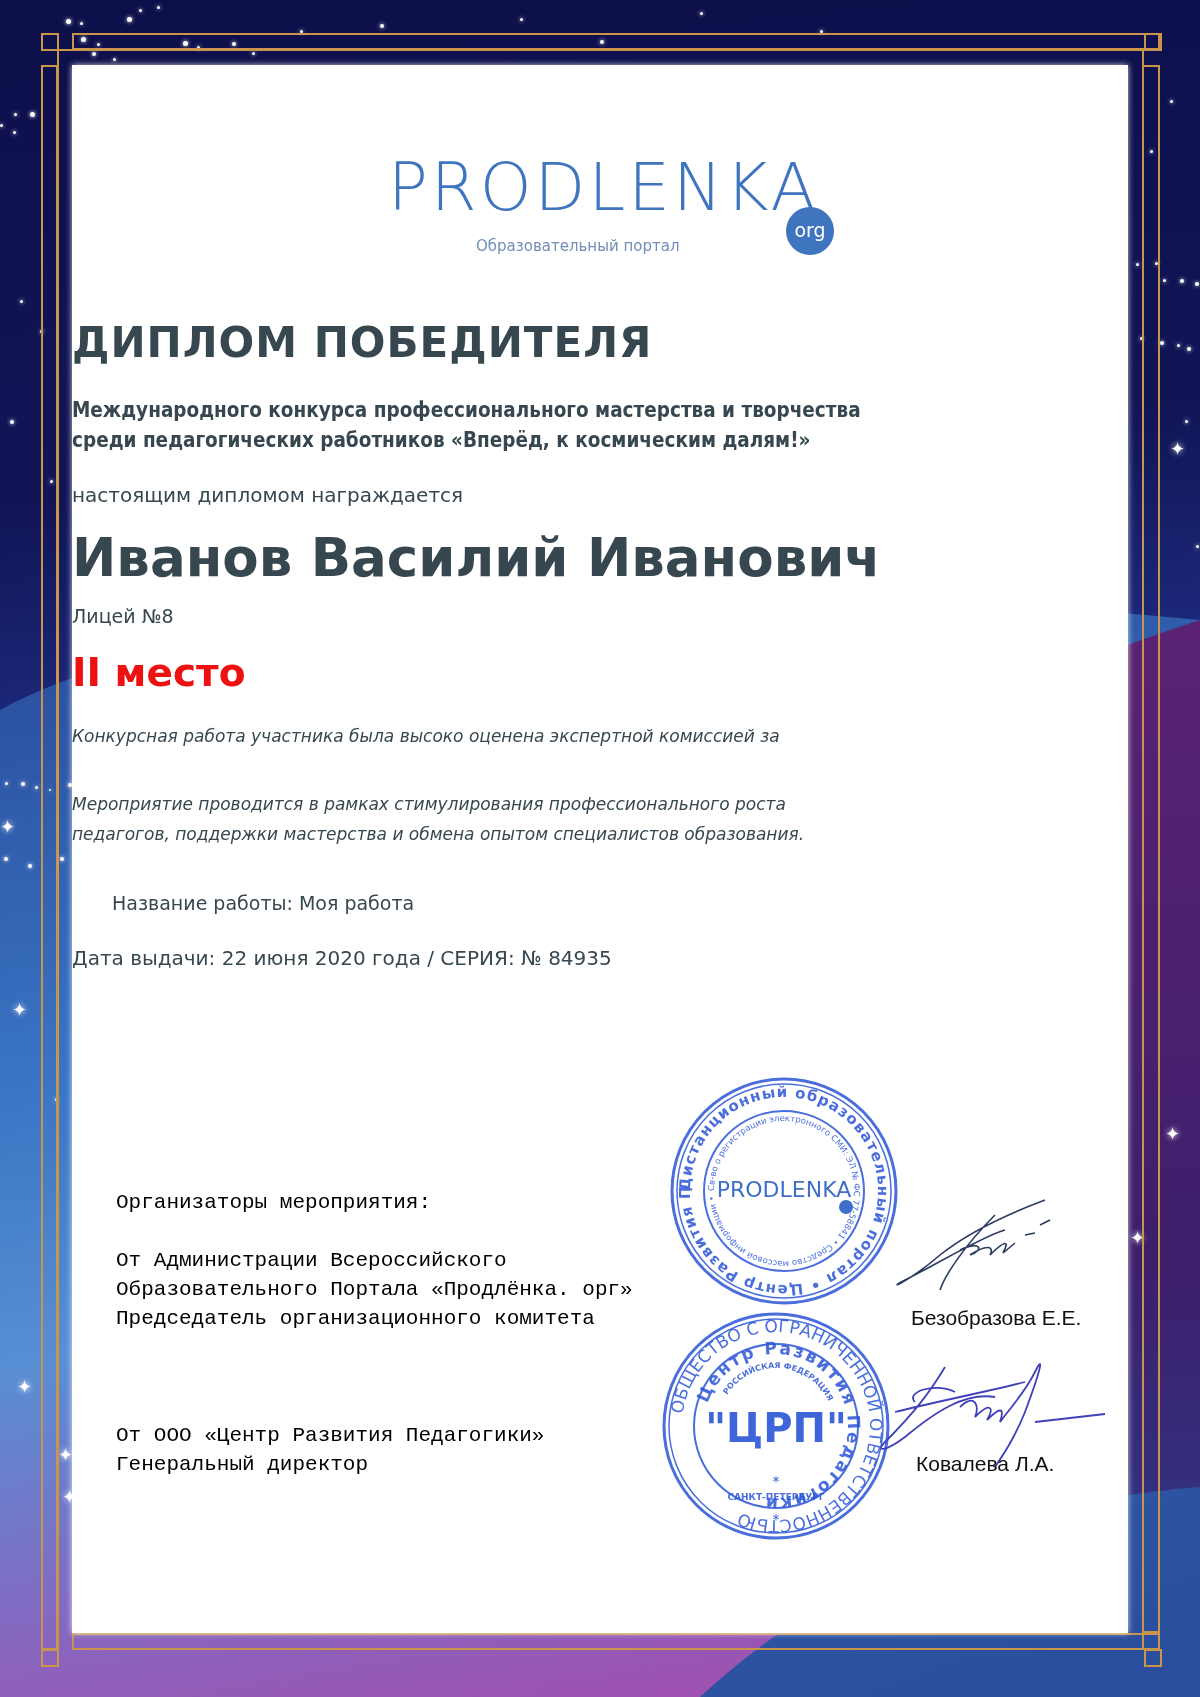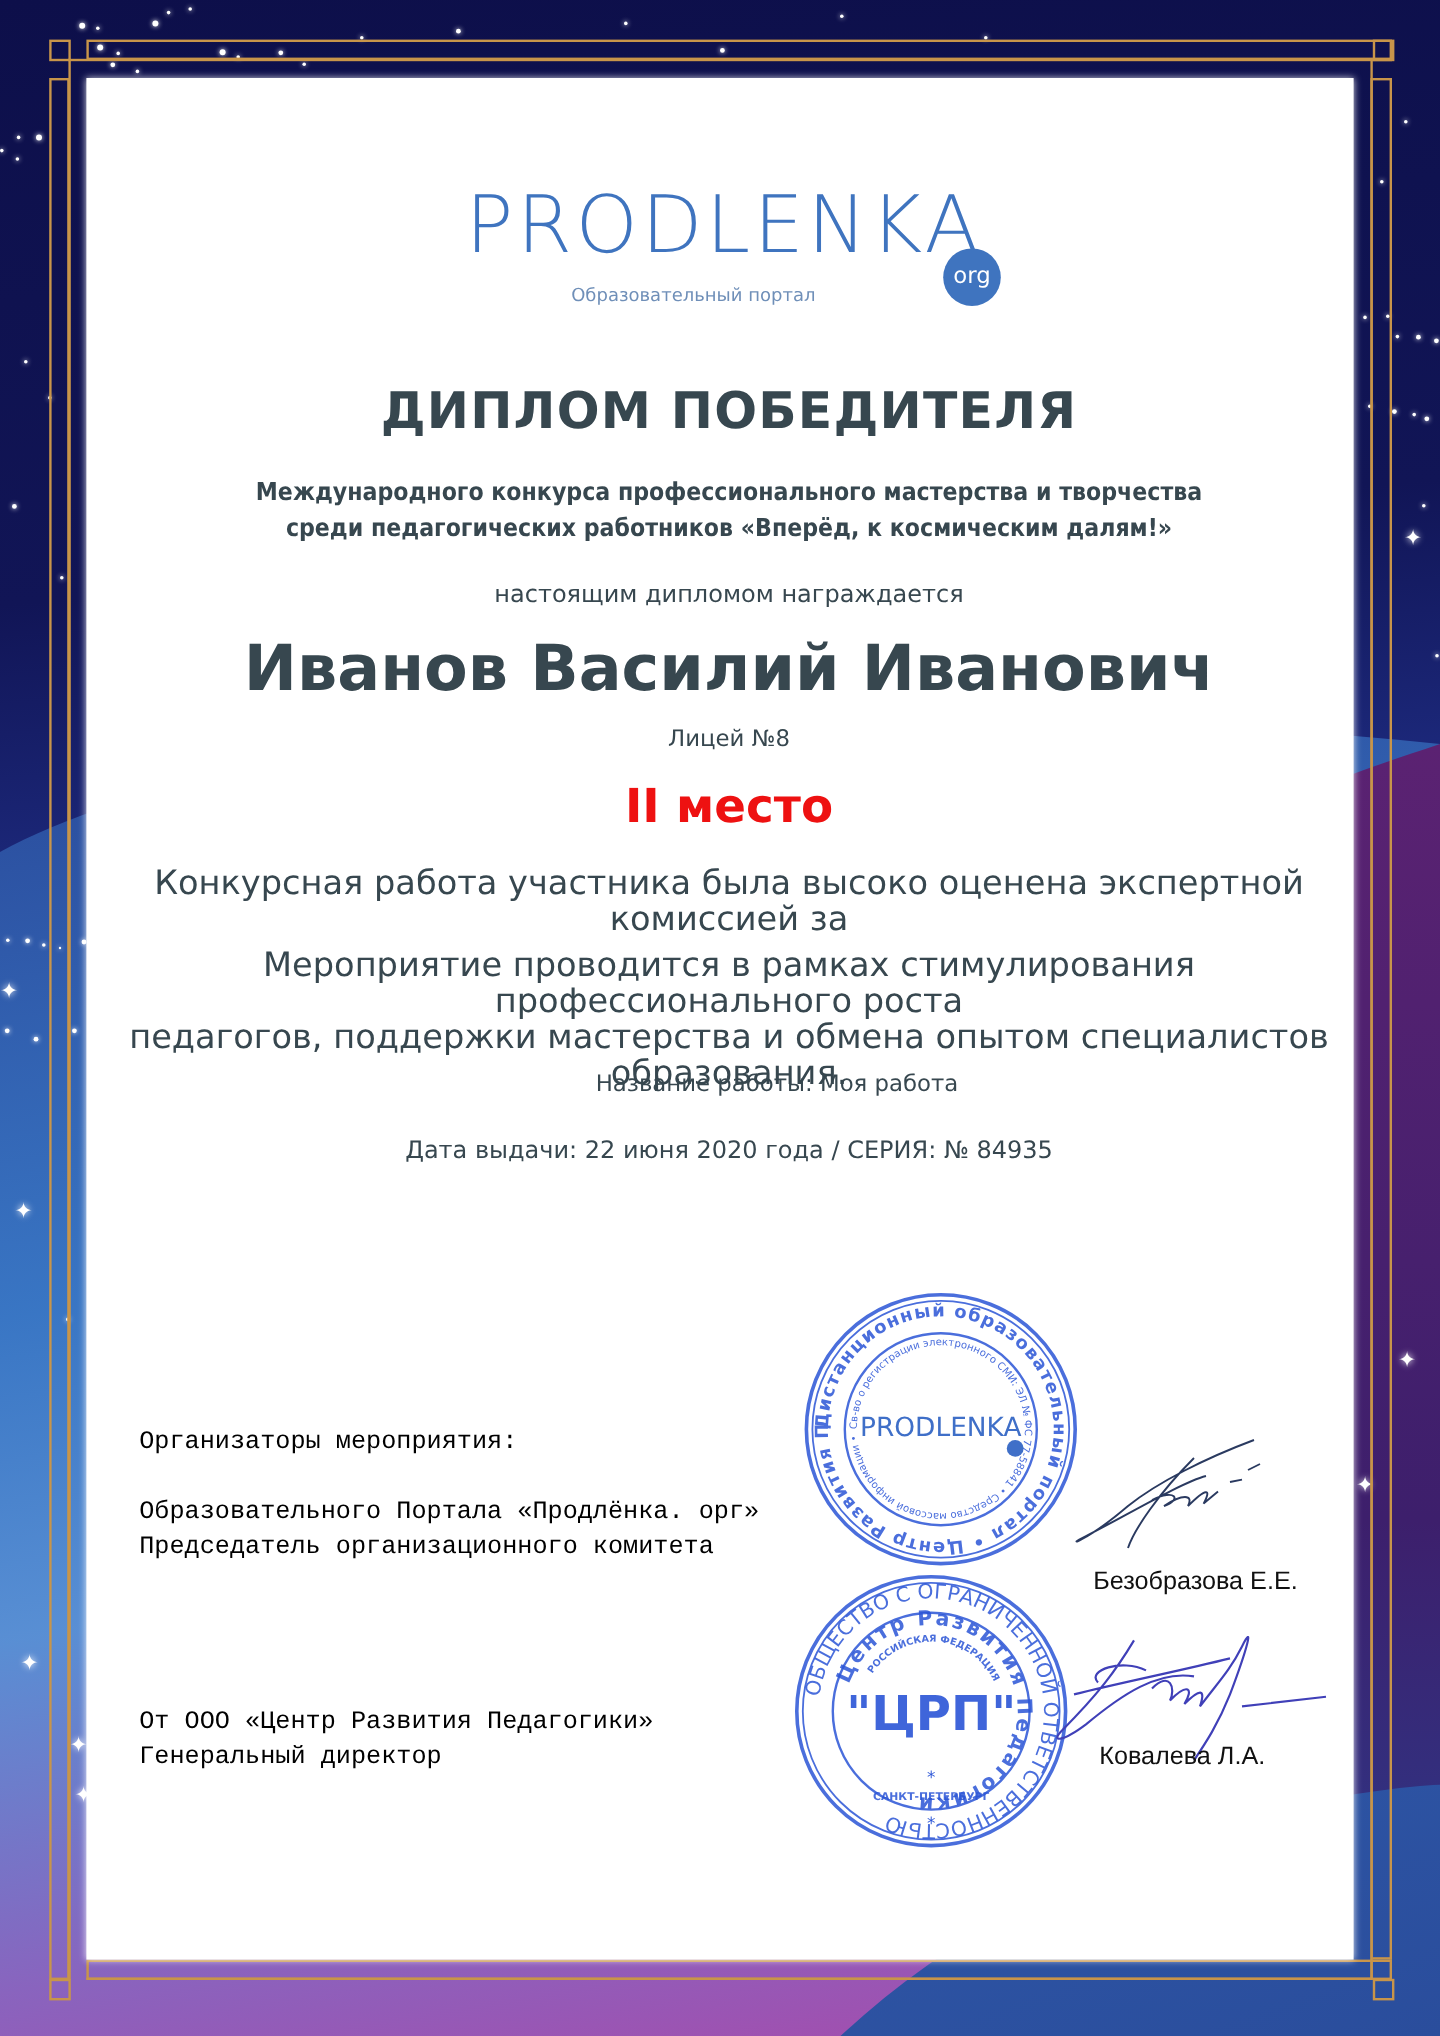--- a/index.html
+++ b/index.html
@@ -48,28 +48,28 @@
   .logo-sub {
     position: absolute; left: 88px; top: 82px;
     font-size: 15px; color: #6f8fb8;
   }
   .logo-org {
     position: absolute; left: 398px; top: 52px; width: 48px; height: 48px;
     border-radius: 50%; background: #3f74bf; color: #fff;
     font-size: 19px; text-align: center; line-height: 46px;
   }
 
-  .center { position: absolute; left: 72px; width: 1071px; text-align: center; color: #37474f; }
+  .center { position: absolute; left: 72px; width: 1071px; color: #37474f; }
   .title { top: 318px; font-size: 42px; font-weight: bold; letter-spacing: 1px; }
   .subtitle { top: 395px; font-size: 20.5px; font-weight: bold; line-height: 30px; font-family: "DejaVu Sans Condensed", "DejaVu Sans", sans-serif; }
   .awarded { top: 483px; font-size: 20px; }
   .name { top: 527px; font-size: 53px; font-weight: bold; }
   .school { top: 605px; font-size: 19px; }
   .place { top: 650px; font-size: 39px; font-weight: bold; color: #ee1111; }
-  .para { font-size: 28px; line-height: 30px; }
+  .para { font-size: 17px; line-height: 30px; font-style: italic; }
   .para1 { top: 721px; }
   .para2 { top: 789px; }
   .workname { top: 892px; font-size: 19px; margin-left: 40px; }
   .dateline { top: 946px; font-size: 20px; }
 
   .org-text {
     position: absolute; left: 116px; font-family: Liberation Mono, monospace;
     font-size: 21px; color: #000000; line-height: 29px;
   }
   .sig-name { position: absolute; font-family: "Liberation Sans", sans-serif; font-size: 21px; color: #111; }
@@ -182,20 +182,21 @@
 </div>
 <div class="center para para2">
   <div>Мероприятие проводится в рамках стимулирования профессионального роста</div>
   <div>педагогов, поддержки мастерства и обмена опытом специалистов образования.</div>
 </div>
 <div class="center workname">Название работы: Моя работа</div>
 <div class="center dateline">Дата выдачи: 22 июня 2020 года / СЕРИЯ: № 84935</div>
 
 <div class="org-text" style="top:1188px;">Организаторы мероприятия:</div>
 <div class="org-text" style="top:1246px;">
+  <div>От Администрации Всероссийского</div>
   <div>Образовательного Портала «Продлёнка. орг»</div>
   <div>Председатель организационного комитета</div>
 </div>
 <div class="org-text" style="top:1421px;">
   <div>От ООО «Центр Развития Педагогики»</div>
   <div>Генеральный директор</div>
 </div>
 
 <svg class="stamp" style="left:668px;top:1075px;" width="232" height="232" viewBox="0 0 232 232">
   <defs>

